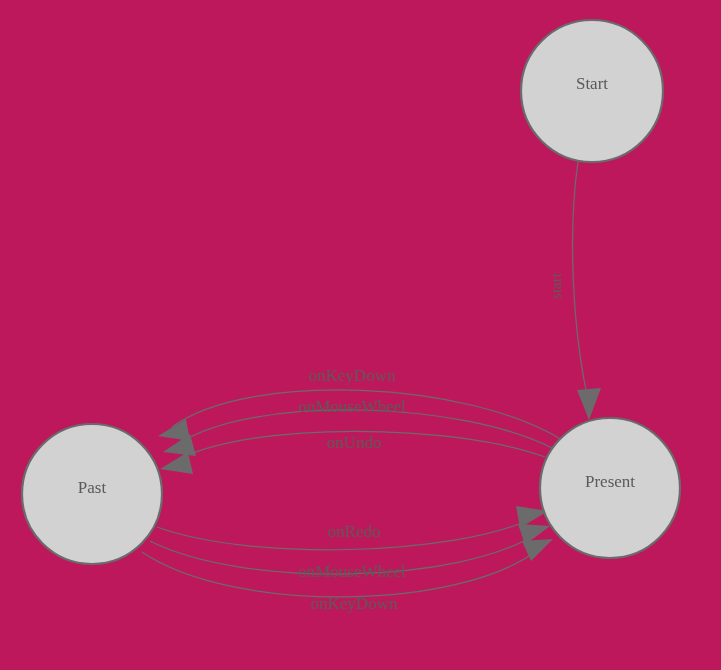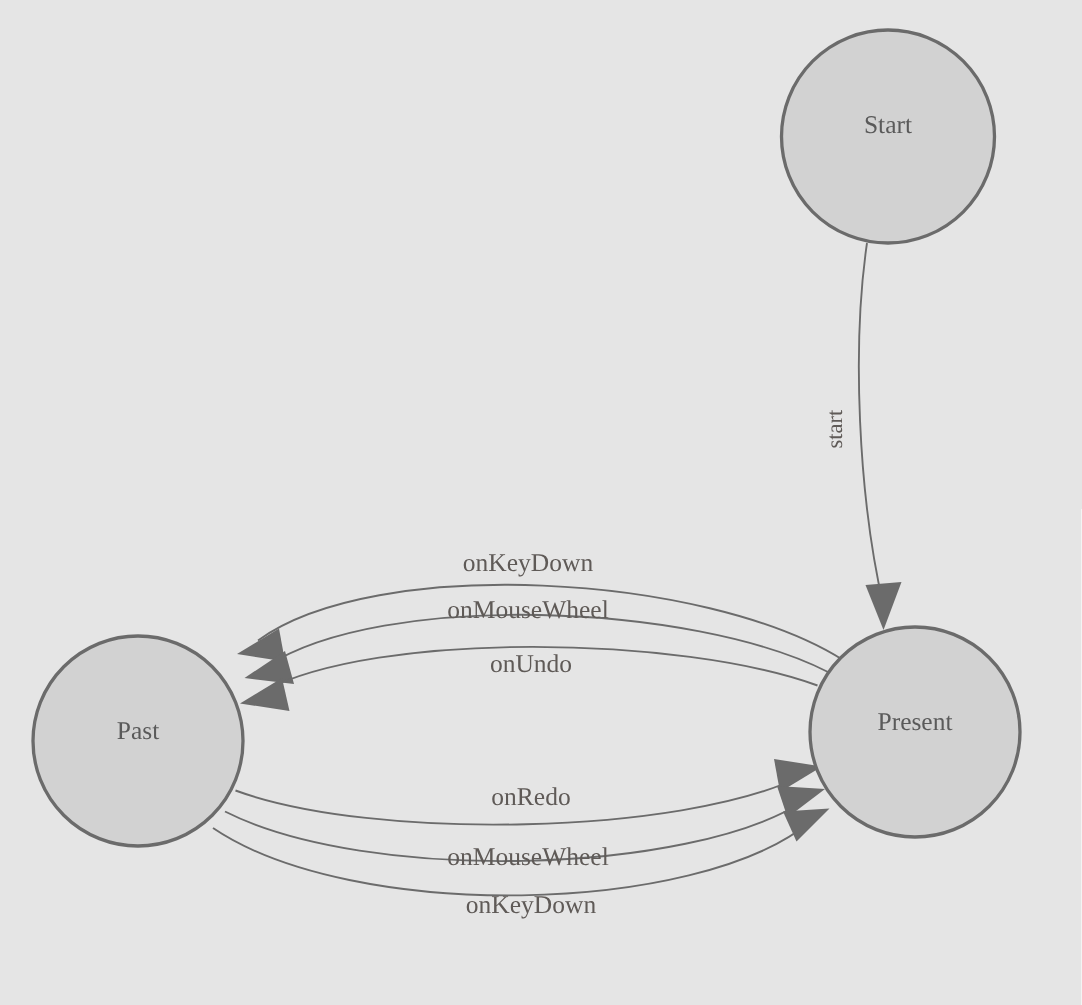--- a/index.html
+++ b/index.html
@@ -10,21 +10,21 @@
   body {
     width: 721px;
     height: 670px;
     overflow: hidden;
     font-family: "Liberation Serif", "DejaVu Serif", serif;
   }
   #diagram-root {
     position: relative;
     width: 721px;
     height: 670px;
-    background: #e5e5e5;
+    background: #be185d;
   }
   svg.state-diagram {
     display: block;
     width: 721px;
     height: 670px;
   }
   .node-circle {
     fill: #d2d2d2;
     stroke: #6b6b6b;
     stroke-width: 2.2;

